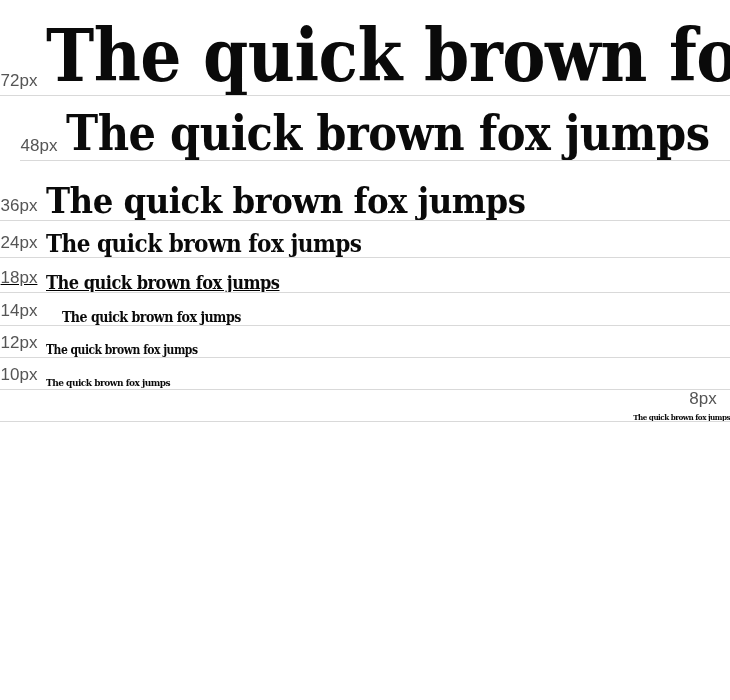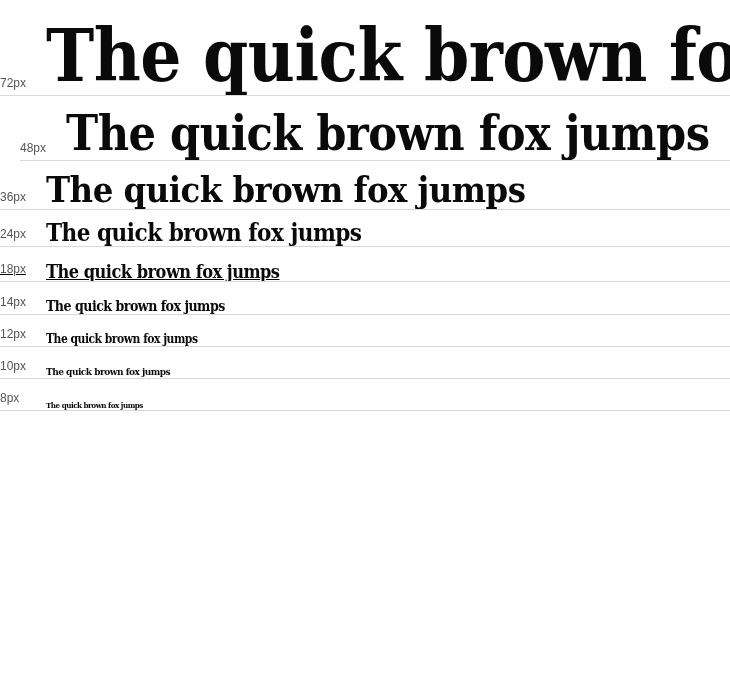--- a/index.html
+++ b/index.html
@@ -21,25 +21,25 @@
   .row {
     display: flex;
     align-items: flex-end;
     border-bottom: 1px solid #d9d9d9;
     box-sizing: border-box;
     overflow: hidden;
   }
   .size-label {
     width: 46px;
     min-width: 46px;
-    text-align: left;
+    text-align: center;
     padding-right: 8px;
     box-sizing: border-box;
     font-family: "Liberation Sans", sans-serif;
-    font-size: 12px;
+    font-size: 17px;
     color: #555555;
     line-height: 1;
     padding-bottom: 6px;
     user-select: none;
   }
   .sample {
     flex: 1;
     white-space: nowrap;
     font-family: "DejaVu Serif", serif;
     font-weight: bold;
@@ -56,41 +56,41 @@
 
 <div id="specimen">
     <div class="row" style="height: 96px;">
       <div class="size-label">72px</div>
       <div class="sample" style="font-size: 72px;">The quick brown fox jumps</div>
     </div>
     <div class="row" style="height: 65px; margin-left: 20px;">
       <div class="size-label">48px</div>
       <div class="sample" style="font-size: 48px;">The quick brown fox jumps</div>
     </div>
-    <div class="row" style="height: 49px;">
+    <div class="row" style="height: 49px; margin-top: 11px;">
       <div class="size-label">36px</div>
       <div class="sample" style="font-size: 36px;">The quick brown fox jumps</div>
     </div>
     <div class="row" style="height: 37px;">
       <div class="size-label">24px</div>
       <div class="sample" style="font-size: 24px;">The quick brown fox jumps</div>
     </div>
     <div class="row" style="height: 35px; text-decoration: underline;">
       <div class="size-label">18px</div>
       <div class="sample" style="font-size: 18px;">The quick brown fox jumps</div>
     </div>
-    <div class="row" style="height: 33px;">
+    <div class="row" style="height: 33px; gap: 16px;">
       <div class="size-label">14px</div>
       <div class="sample" style="font-size: 14px;">The quick brown fox jumps</div>
     </div>
     <div class="row" style="height: 32px;">
       <div class="size-label">12px</div>
       <div class="sample" style="font-size: 12px;">The quick brown fox jumps</div>
     </div>
     <div class="row" style="height: 32px;">
       <div class="size-label">10px</div>
       <div class="sample" style="font-size: 10px;">The quick brown fox jumps</div>
     </div>
-    <div class="row" style="height: 32px;">
+    <div class="row" style="height: 32px; flex-direction: column;">
       <div class="size-label">8px</div>
       <div class="sample" style="font-size: 8px;">The quick brown fox jumps</div>
     </div>
   </div>
 
 </body></html>

